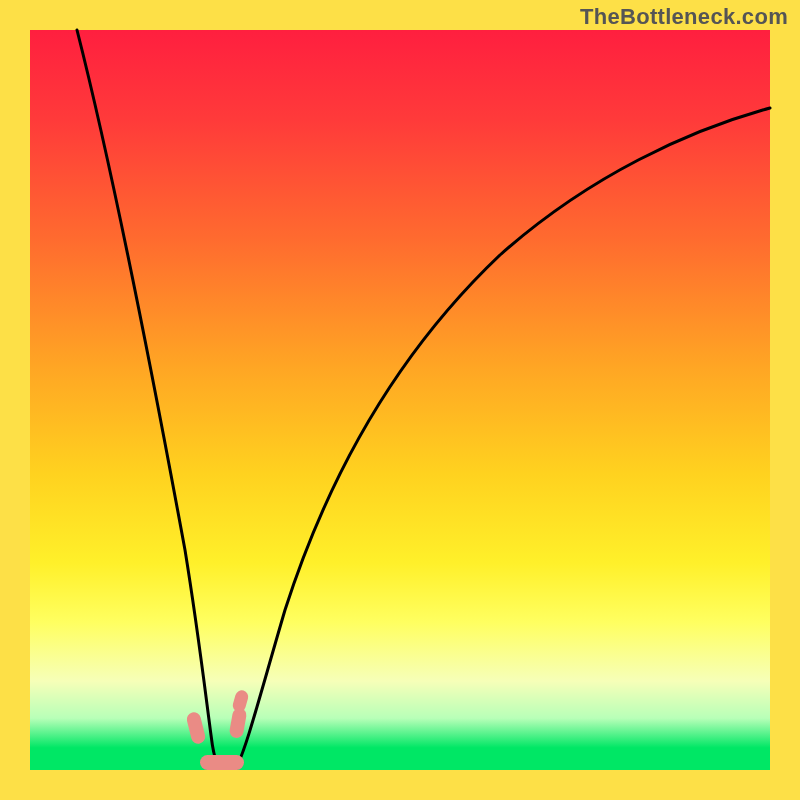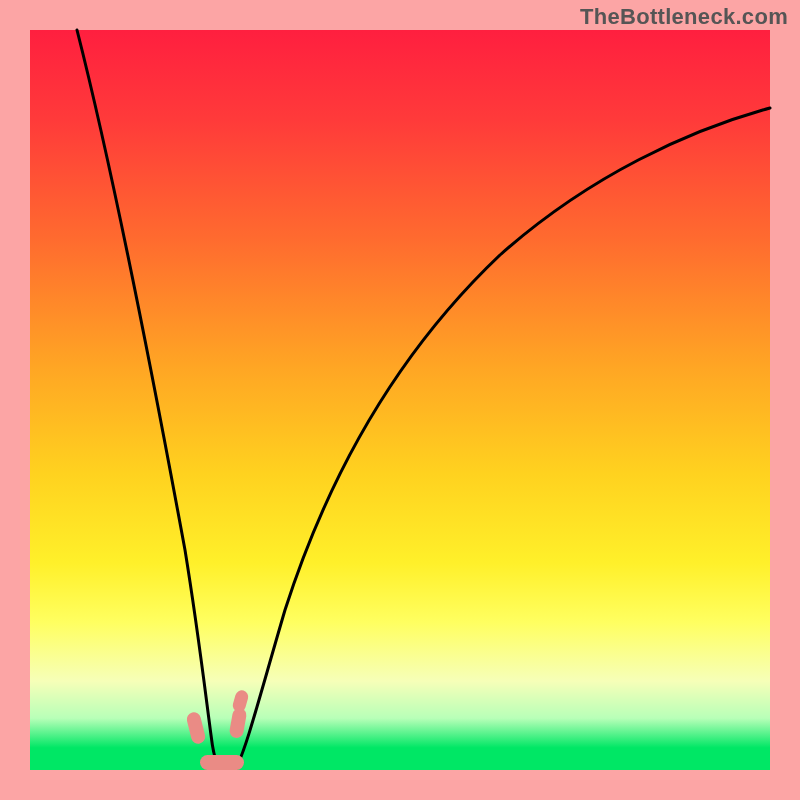--- a/index.html
+++ b/index.html
@@ -10,21 +10,21 @@
     background: #000000;
     overflow: hidden;
     font-family: Arial, Helvetica, sans-serif;
   }
   .frame {
     position: absolute;
     top: 0;
     left: 0;
     width: 800px;
     height: 800px;
-    background: #fca5a5;
+    background: #fde047;
   }
   .plot {
     position: absolute;
     top: 30px;
     left: 30px;
     width: 740px;
     height: 740px;
     background: linear-gradient(
       to bottom,
       #ff1f3f 0%,

